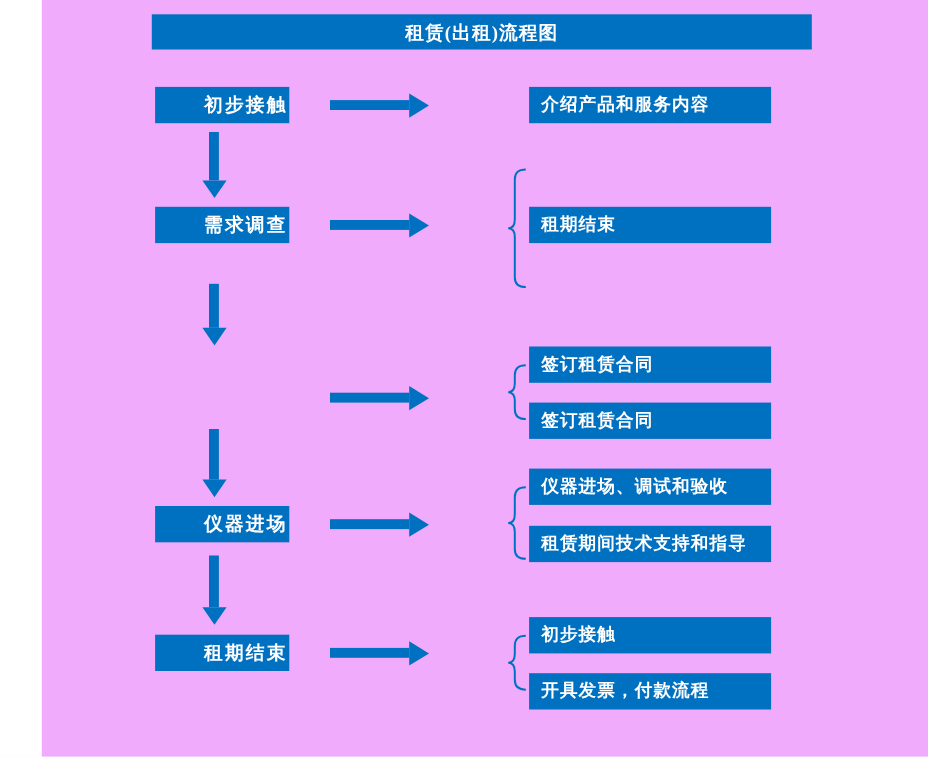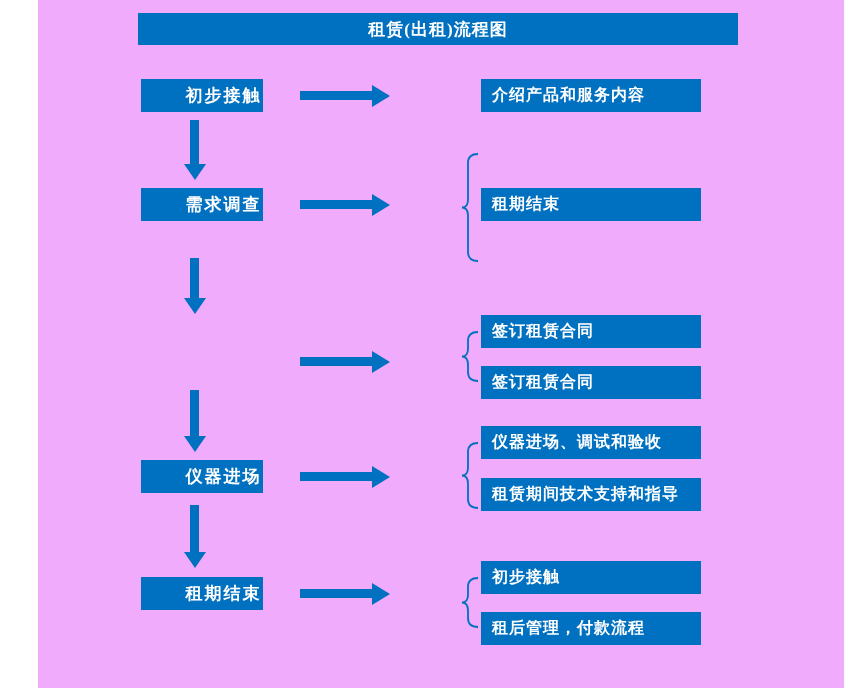--- a/index.html
+++ b/index.html
@@ -132,15 +132,15 @@
 
   <div class="box out" style="top:188px">租期结束</div>
 
   <div class="box out" style="top:315px">签订租赁合同</div>
   <div class="box out" style="top:366px">签订租赁合同</div>
 
   <div class="box out" style="top:426px">仪器进场、调试和验收</div>
   <div class="box out" style="top:478px">租赁期间技术支持和指导</div>
 
   <div class="box out" style="top:561px">初步接触</div>
-  <div class="box out" style="top:612px">租后管理，付款流程</div>
+  <div class="box out" style="top:612px">开具发票，付款流程</div>
 
 </div>
 
 </body></html>

